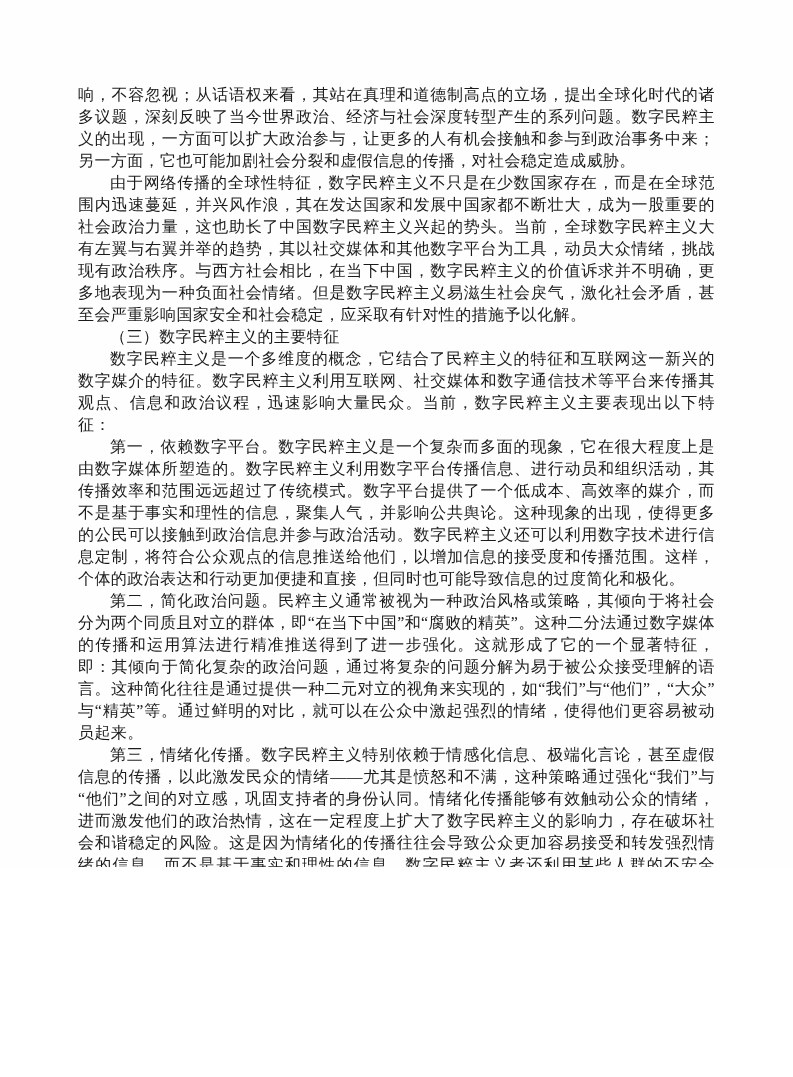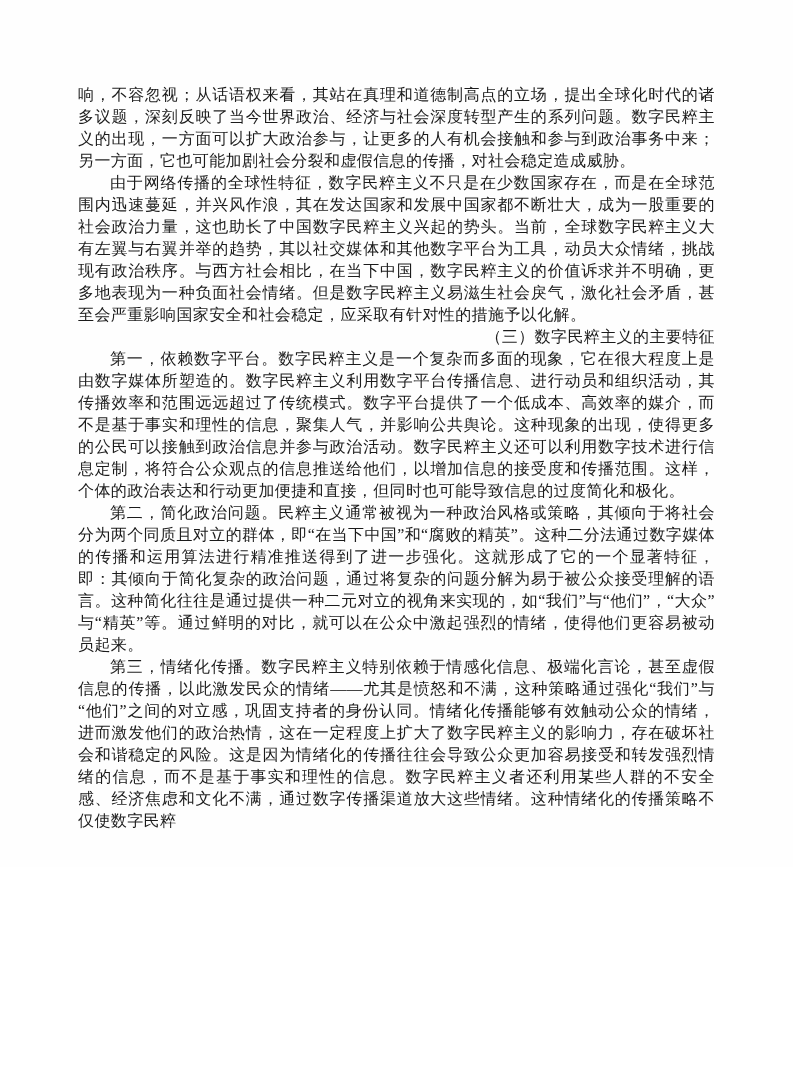--- a/index.html
+++ b/index.html
@@ -29,37 +29,38 @@
     line-height: 22px;
     text-align: justify;
     text-indent: 2em;
     letter-spacing: 0.4px;
     word-break: break-all;
   }
   .text-block p.no-indent {
     text-indent: 0;
   }
   .text-block p.section-heading {
-    text-align: right;
+    text-align: left;
   }
   .page-number {
     position: absolute;
     left: 86px;
     top: 992px;
     font-size: 14.5px;
     letter-spacing: 2px;
     color: #1d4ed8;
   }
 </style>
 </head>
 <body>
 
 <div class="page">
   <div class="text-block">
     <p class="no-indent">响，不容忽视；从话语权来看，其站在真理和道德制高点的立场，提出全球化时代的诸多议题，深刻反映了当今世界政治、经济与社会深度转型产生的系列问题。数字民粹主义的出现，一方面可以扩大政治参与，让更多的人有机会接触和参与到政治事务中来；另一方面，它也可能加剧社会分裂和虚假信息的传播，对社会稳定造成威胁。</p>
     <p>由于网络传播的全球性特征，数字民粹主义不只是在少数国家存在，而是在全球范围内迅速蔓延，并兴风作浪，其在发达国家和发展中国家都不断壮大，成为一股重要的社会政治力量，这也助长了中国数字民粹主义兴起的势头。当前，全球数字民粹主义大有左翼与右翼并举的趋势，其以社交媒体和其他数字平台为工具，动员大众情绪，挑战现有政治秩序。与西方社会相比，在当下中国，数字民粹主义的价值诉求并不明确，更多地表现为一种负面社会情绪。但是数字民粹主义易滋生社会戾气，激化社会矛盾，甚至会严重影响国家安全和社会稳定，应采取有针对性的措施予以化解。</p>
     <p class="section-heading">（三）数字民粹主义的主要特征</p>
+    <p>数字民粹主义是一个多维度的概念，它结合了民粹主义的特征和互联网这一新兴的数字媒介的特征。数字民粹主义利用互联网、社交媒体和数字通信技术等平台来传播其观点、信息和政治议程，迅速影响大量民众。当前，数字民粹主义主要表现出以下特征：</p>
     <p>第一，依赖数字平台。数字民粹主义是一个复杂而多面的现象，它在很大程度上是由数字媒体所塑造的。数字民粹主义利用数字平台传播信息、进行动员和组织活动，其传播效率和范围远远超过了传统模式。数字平台提供了一个低成本、高效率的媒介，而不是基于事实和理性的信息，聚集人气，并影响公共舆论。这种现象的出现，使得更多的公民可以接触到政治信息并参与政治活动。数字民粹主义还可以利用数字技术进行信息定制，将符合公众观点的信息推送给他们，以增加信息的接受度和传播范围。这样，个体的政治表达和行动更加便捷和直接，但同时也可能导致信息的过度简化和极化。</p>
     <p>第二，简化政治问题。民粹主义通常被视为一种政治风格或策略，其倾向于将社会分为两个同质且对立的群体，即“在当下中国”和“腐败的精英”。这种二分法通过数字媒体的传播和运用算法进行精准推送得到了进一步强化。这就形成了它的一个显著特征，即：其倾向于简化复杂的政治问题，通过将复杂的问题分解为易于被公众接受理解的语言。这种简化往往是通过提供一种二元对立的视角来实现的，如“我们”与“他们”，“大众”与“精英”等。通过鲜明的对比，就可以在公众中激起强烈的情绪，使得他们更容易被动员起来。</p>
     <p>第三，情绪化传播。数字民粹主义特别依赖于情感化信息、极端化言论，甚至虚假信息的传播，以此激发民众的情绪——尤其是愤怒和不满，这种策略通过强化“我们”与“他们”之间的对立感，巩固支持者的身份认同。情绪化传播能够有效触动公众的情绪，进而激发他们的政治热情，这在一定程度上扩大了数字民粹主义的影响力，存在破坏社会和谐稳定的风险。这是因为情绪化的传播往往会导致公众更加容易接受和转发强烈情绪的信息，而不是基于事实和理性的信息。数字民粹主义者还利用某些人群的不安全感、经济焦虑和文化不满，通过数字传播渠道放大这些情绪。这种情绪化的传播策略不仅使数字民粹</p>
   </div>
   <div class="page-number">· 24 ·</div>
 </div>
 
 </body></html>

